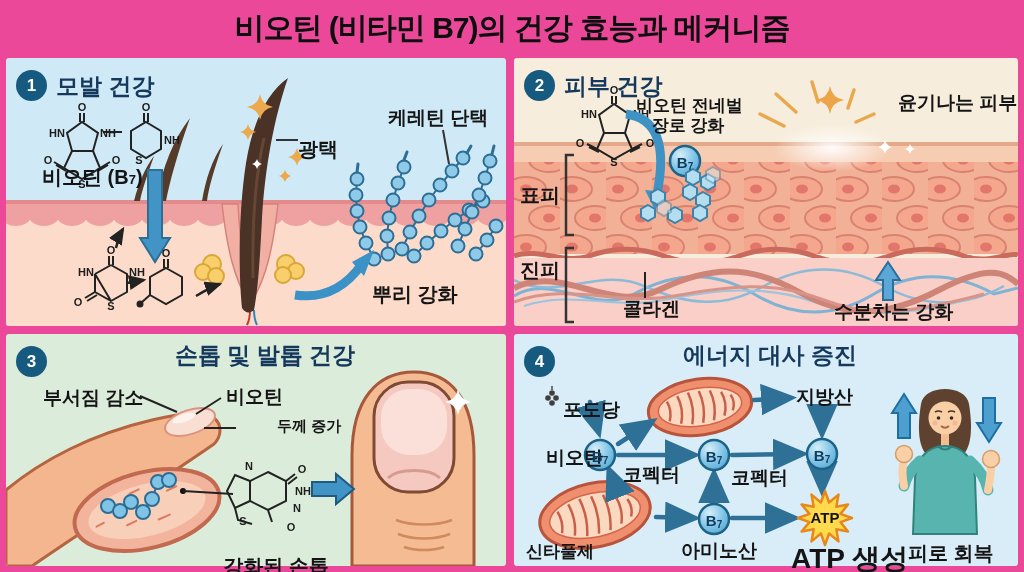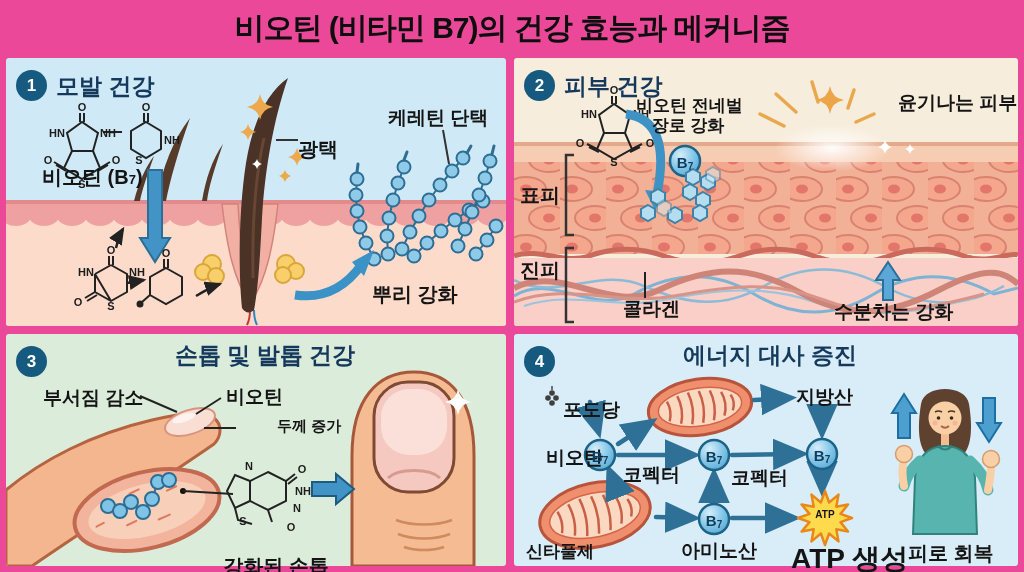--- a/index.html
+++ b/index.html
@@ -12,21 +12,21 @@
   .badge{position:absolute;width:31px;height:31px;border-radius:50%;background:#175a80;
         color:#fff;font-weight:700;font-size:17px;display:flex;align-items:center;
         justify-content:center;z-index:5;}
   .ptitle{position:absolute;font-size:23px;font-weight:800;color:#14395c;z-index:5;white-space:nowrap;}
   .lbl{position:absolute;font-weight:700;color:#141414;white-space:nowrap;z-index:5;}
   .ctr{text-align:center;}
   .b7t{position:absolute;width:34px;text-align:center;font-weight:800;color:#0e3d5e;
         font-size:15px;z-index:6;line-height:24px;}
   .b7t .sub{font-size:10px;vertical-align:-2px;}
   .atpt{position:absolute;width:50px;text-align:center;font-weight:800;color:#141414;
-        font-size:10px;z-index:6;}
+        font-size:15px;z-index:6;}
   .atom{font:700 11px "Liberation Sans",sans-serif;fill:#1c1c1c;}
 </style>
 </head>
 <body>
 
 <div class="page">
   <div class="main-title">비오틴 (비타민 B7)의 건강 효능과 메커니즘</div>
 
   <div class="panel" style="left:6px;top:58px;width:500px;height:268px;">
     <svg width="500" height="268" viewBox="0 0 500 268">

